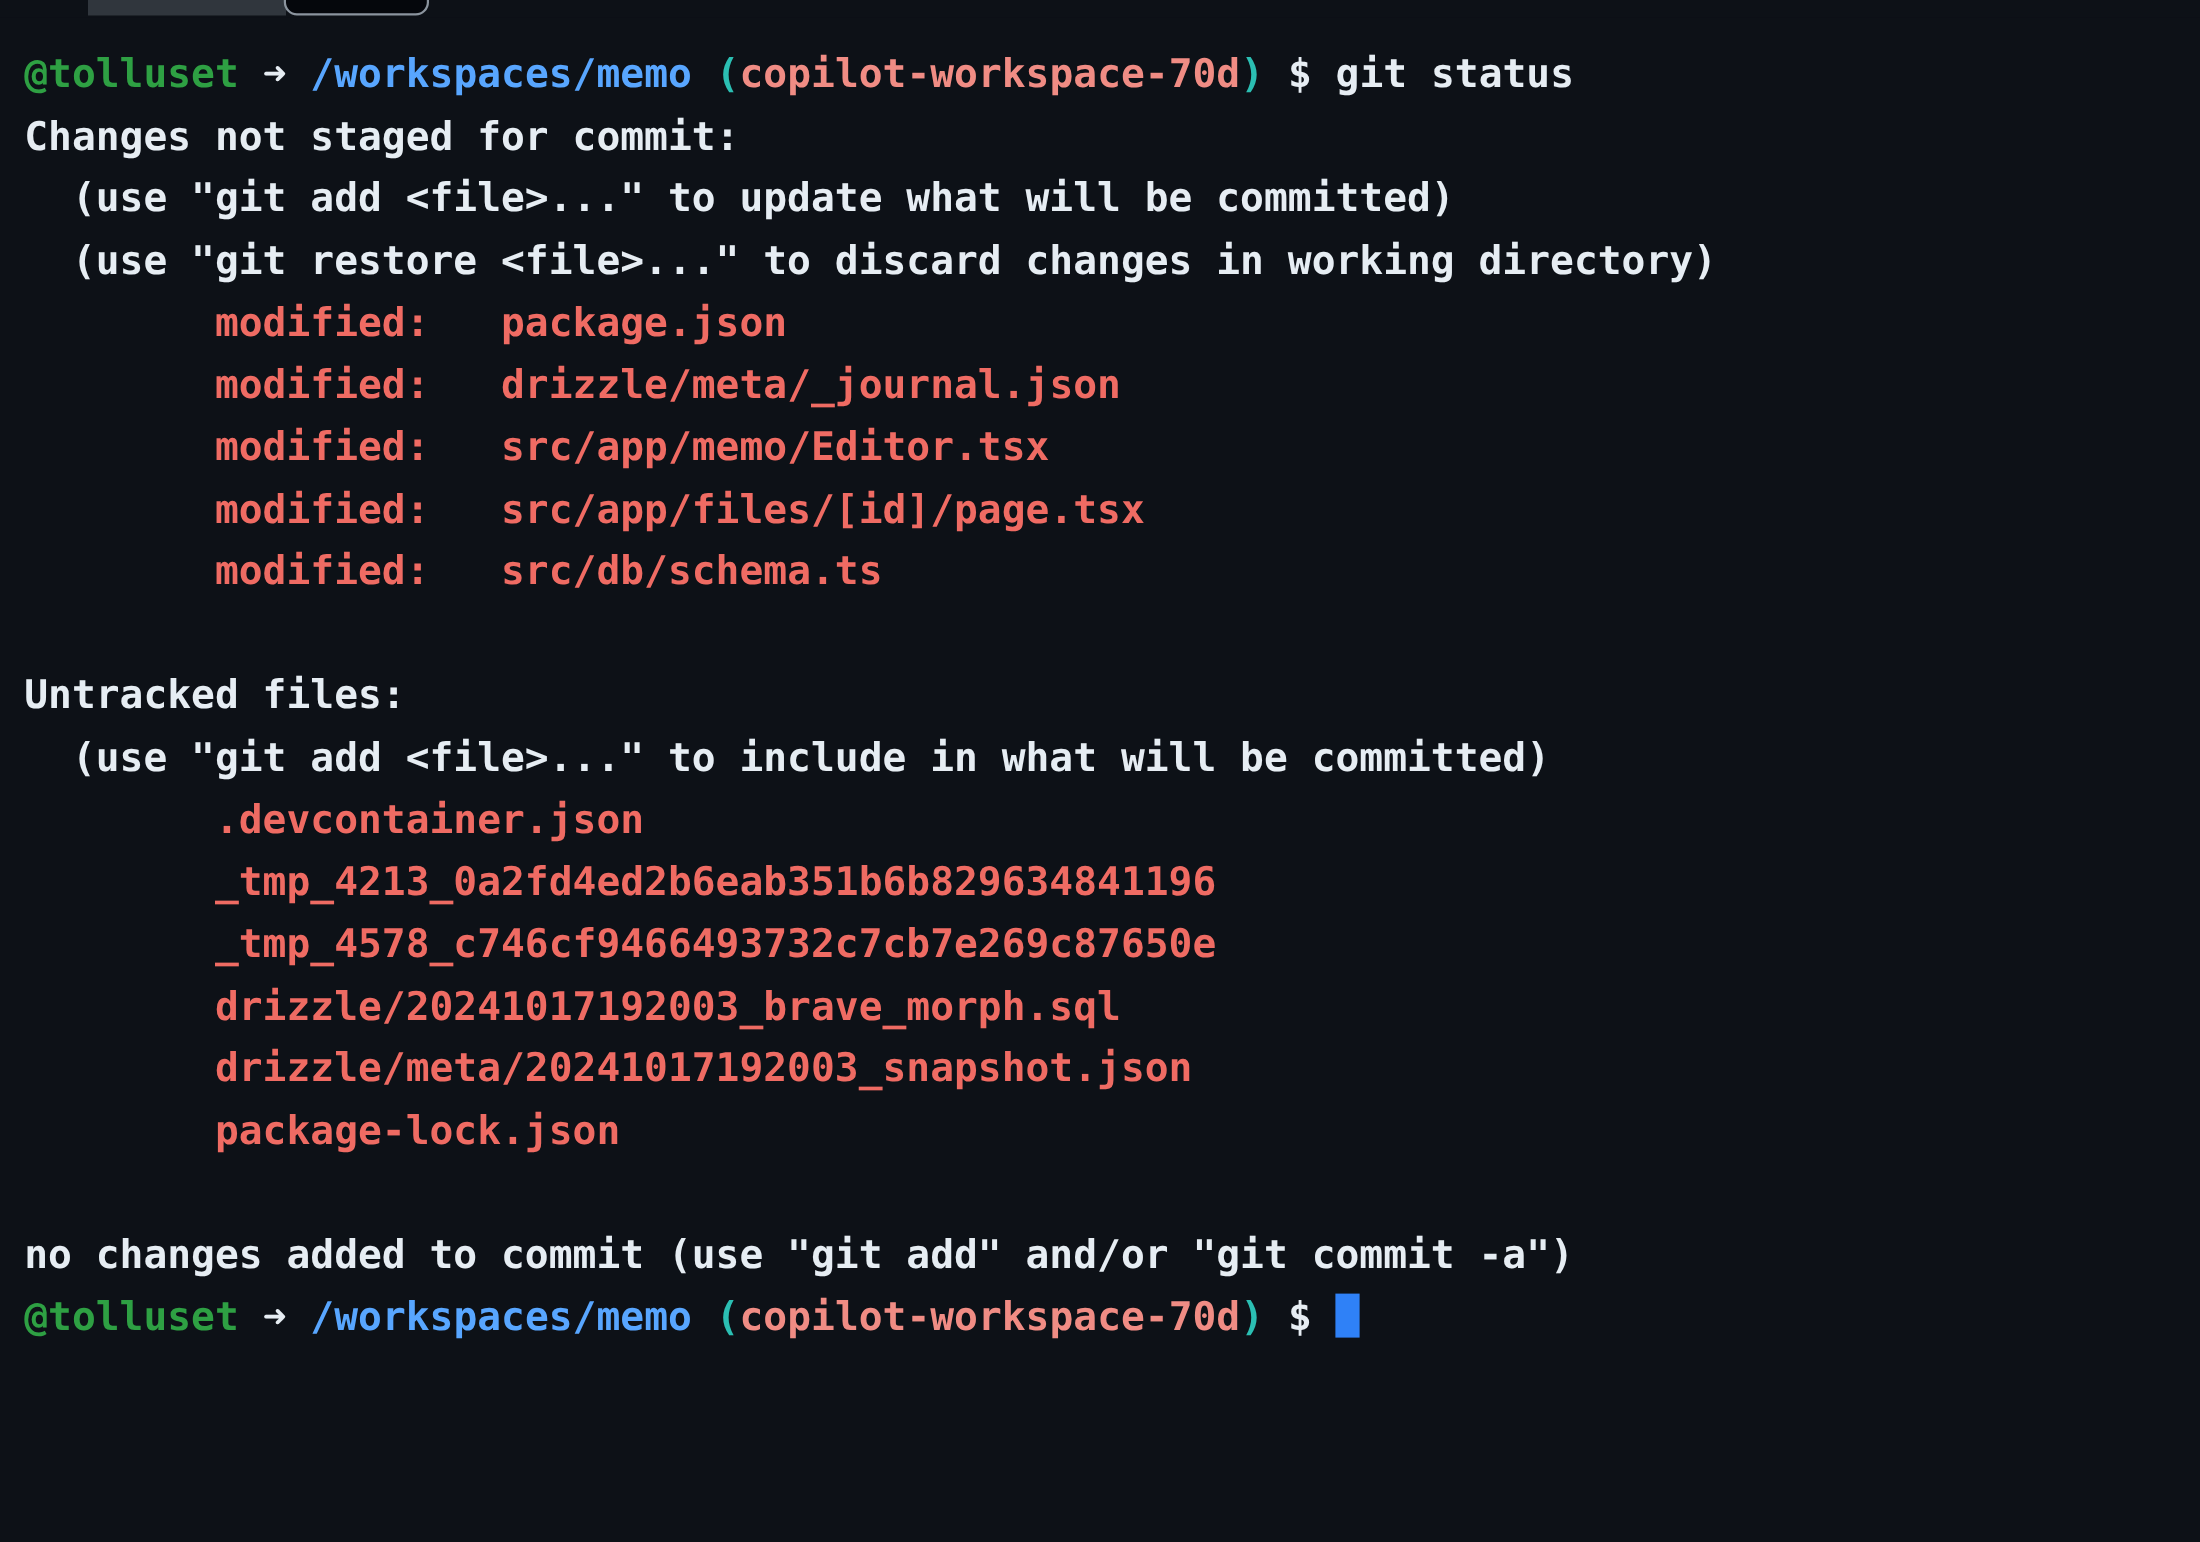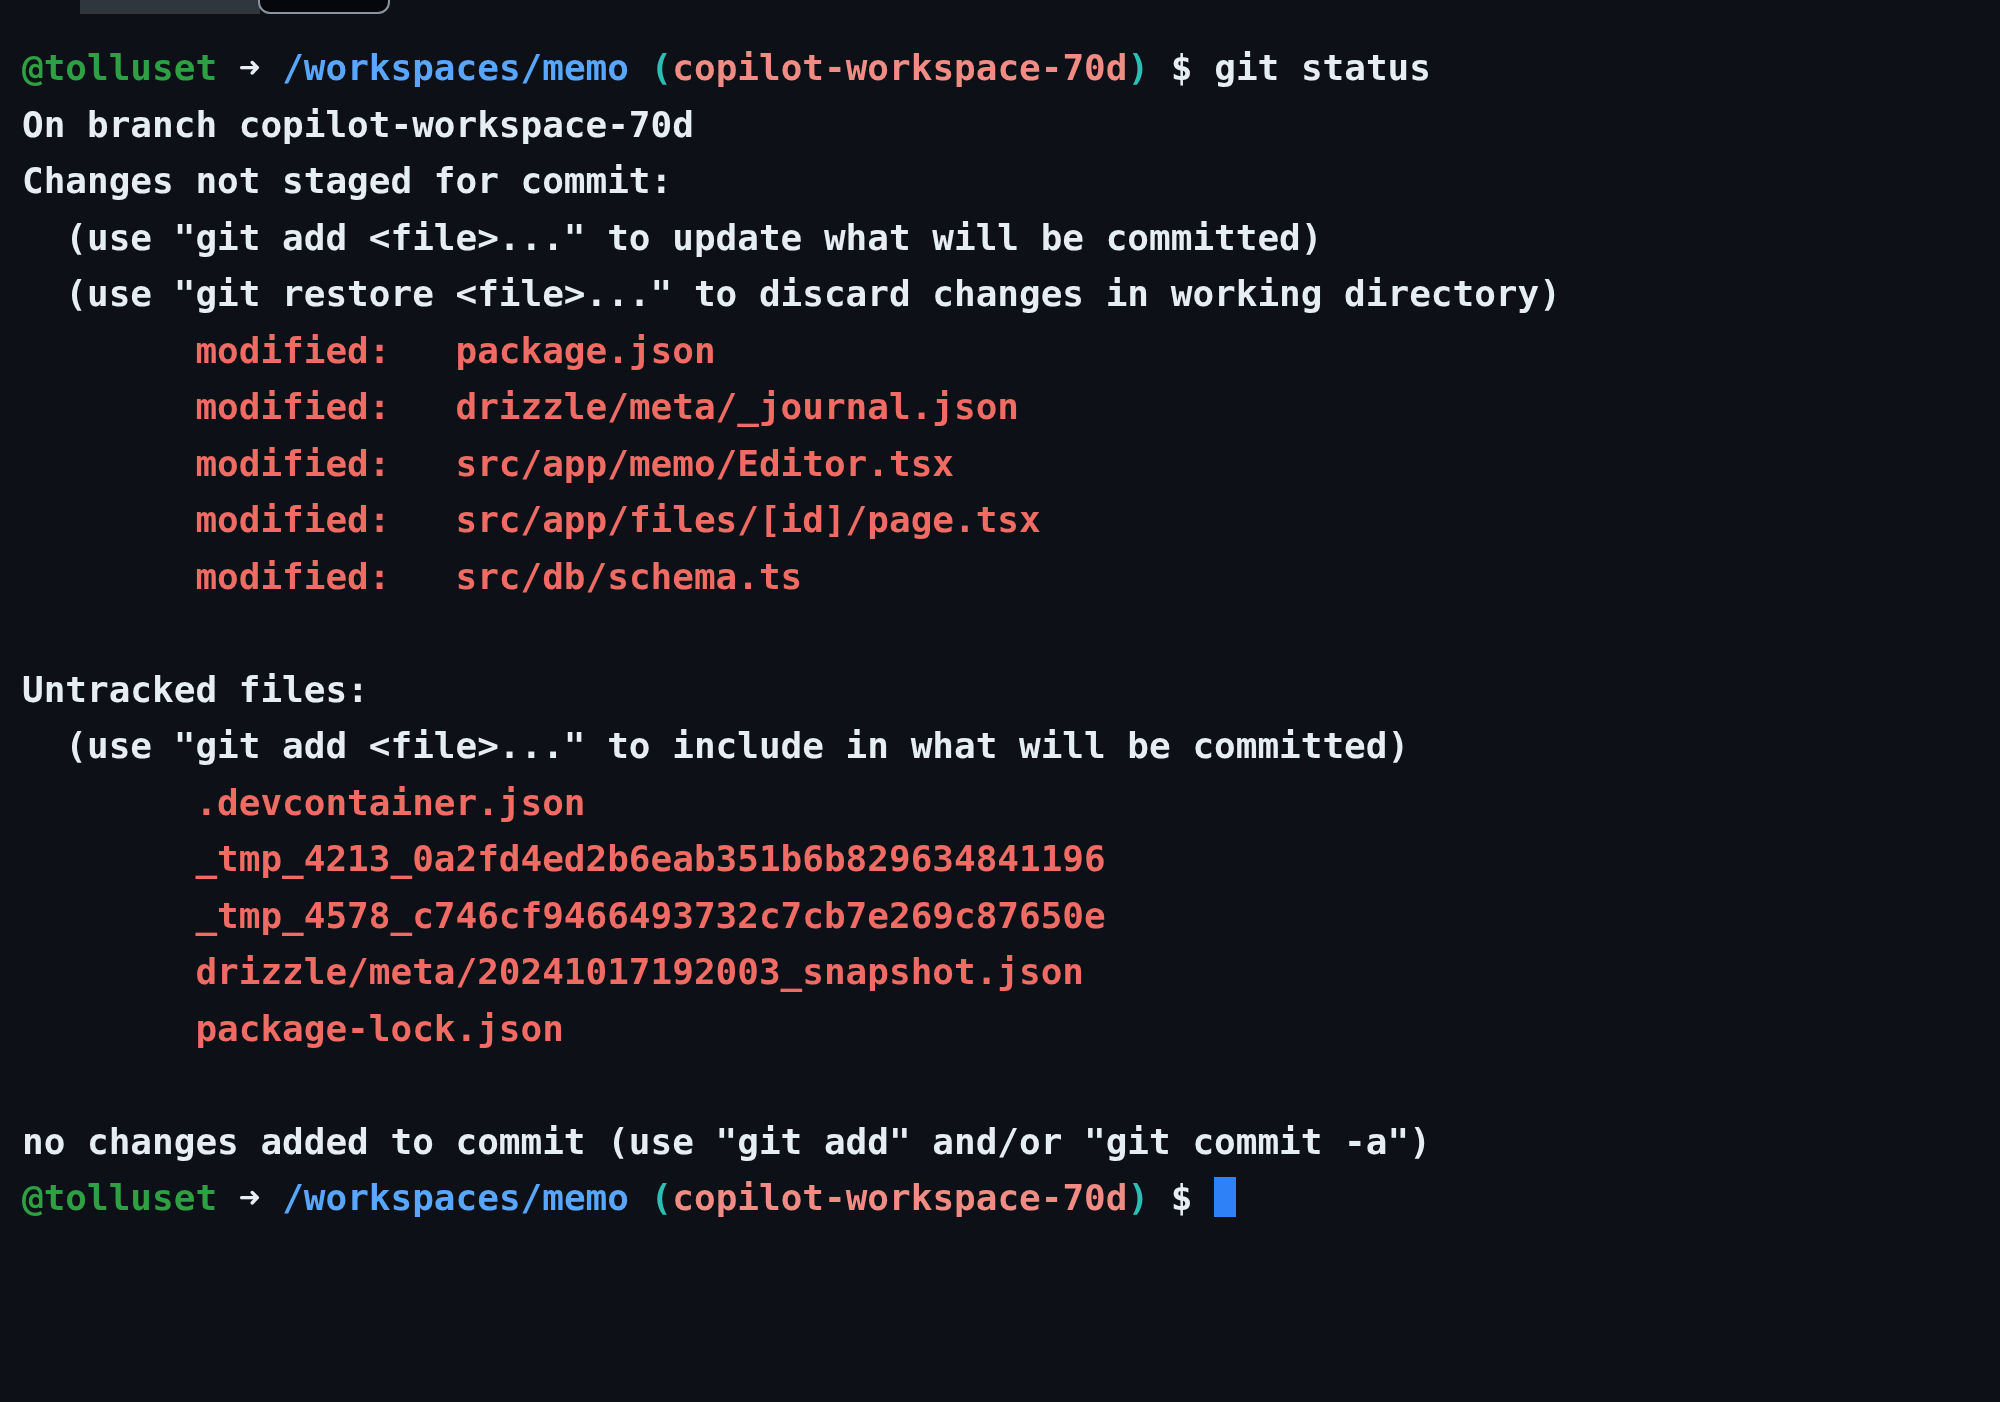--- a/index.html
+++ b/index.html
@@ -90,39 +90,39 @@
 
 <div id="tabstrip">
   <div id="tab-inactive"></div>
   <div id="tab-active"></div>
 </div>
 
 <div id="terminal">
 
   <div class="line"><span class="seg c-user">@tolluset</span><span class="seg c-text"> </span><span class="seg c-arrow">➜</span><span class="seg c-text"> </span><span class="seg c-path">/workspaces/memo</span><span class="seg c-text"> </span><span class="seg c-paren">(</span><span class="seg c-branch">copilot-workspace-70d</span><span class="seg c-paren">)</span><span class="seg c-text"> </span><span class="seg c-dollar">$</span><span class="seg c-text"> </span><span class="seg c-text">git status</span></div>
 
-  <div class="line c-text">On branch copilot-workspace-70d</div>
   <div class="line c-text">Changes not staged for commit:</div>
   <div class="line c-text">  (use "git add &lt;file&gt;..." to update what will be committed)</div>
   <div class="line c-text">  (use "git restore &lt;file&gt;..." to discard changes in working directory)</div>
 
   <div class="line"><span class="seg c-file">        modified:   </span><span class="seg c-file">package.json</span></div>
   <div class="line"><span class="seg c-file">        modified:   </span><span class="seg c-file">drizzle/meta/_journal.json</span></div>
   <div class="line"><span class="seg c-file">        modified:   </span><span class="seg c-file">src/app/memo/Editor.tsx</span></div>
   <div class="line"><span class="seg c-file">        modified:   </span><span class="seg c-file">src/app/files/[id]/page.tsx</span></div>
   <div class="line"><span class="seg c-file">        modified:   </span><span class="seg c-file">src/db/schema.ts</span></div>
 
   <div class="line blank">&nbsp;</div>
 
   <div class="line c-text">Untracked files:</div>
   <div class="line c-text">  (use "git add &lt;file&gt;..." to include in what will be committed)</div>
 
   <div class="line c-file">        .devcontainer.json</div>
   <div class="line c-file">        _tmp_4213_0a2fd4ed2b6eab351b6b829634841196</div>
   <div class="line c-file">        _tmp_4578_c746cf9466493732c7cb7e269c87650e</div>
+  <div class="line c-file">        drizzle/20241017192003_brave_morph.sql</div>
   <div class="line c-file">        drizzle/meta/20241017192003_snapshot.json</div>
   <div class="line c-file">        package-lock.json</div>
 
   <div class="line blank">&nbsp;</div>
 
   <div class="line c-text">no changes added to commit (use "git add" and/or "git commit -a")</div>
 
   <div class="line"><span class="seg c-user">@tolluset</span><span class="seg c-text"> </span><span class="seg c-arrow">➜</span><span class="seg c-text"> </span><span class="seg c-path">/workspaces/memo</span><span class="seg c-text"> </span><span class="seg c-paren">(</span><span class="seg c-branch">copilot-workspace-70d</span><span class="seg c-paren">)</span><span class="seg c-text"> </span><span class="seg c-dollar">$</span><span class="seg c-text"> </span><span class="cursor"></span></div>
 
 </div>

